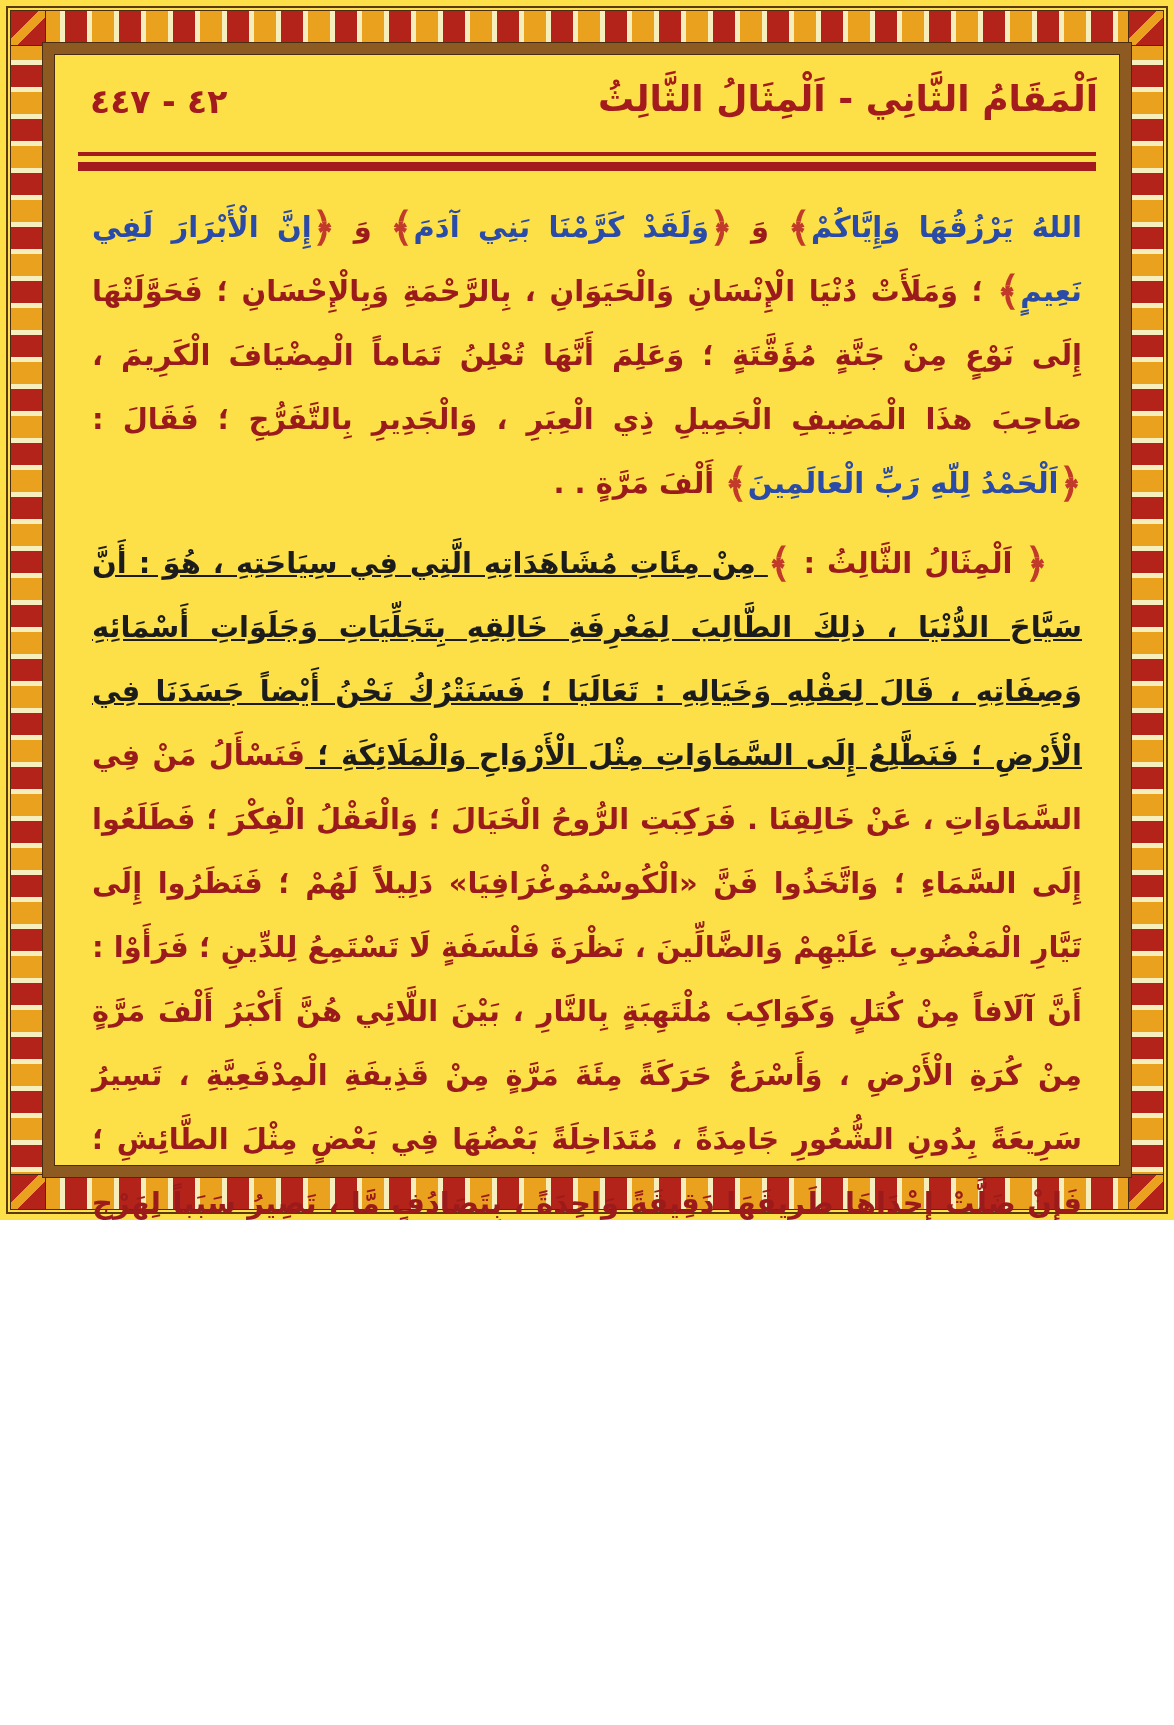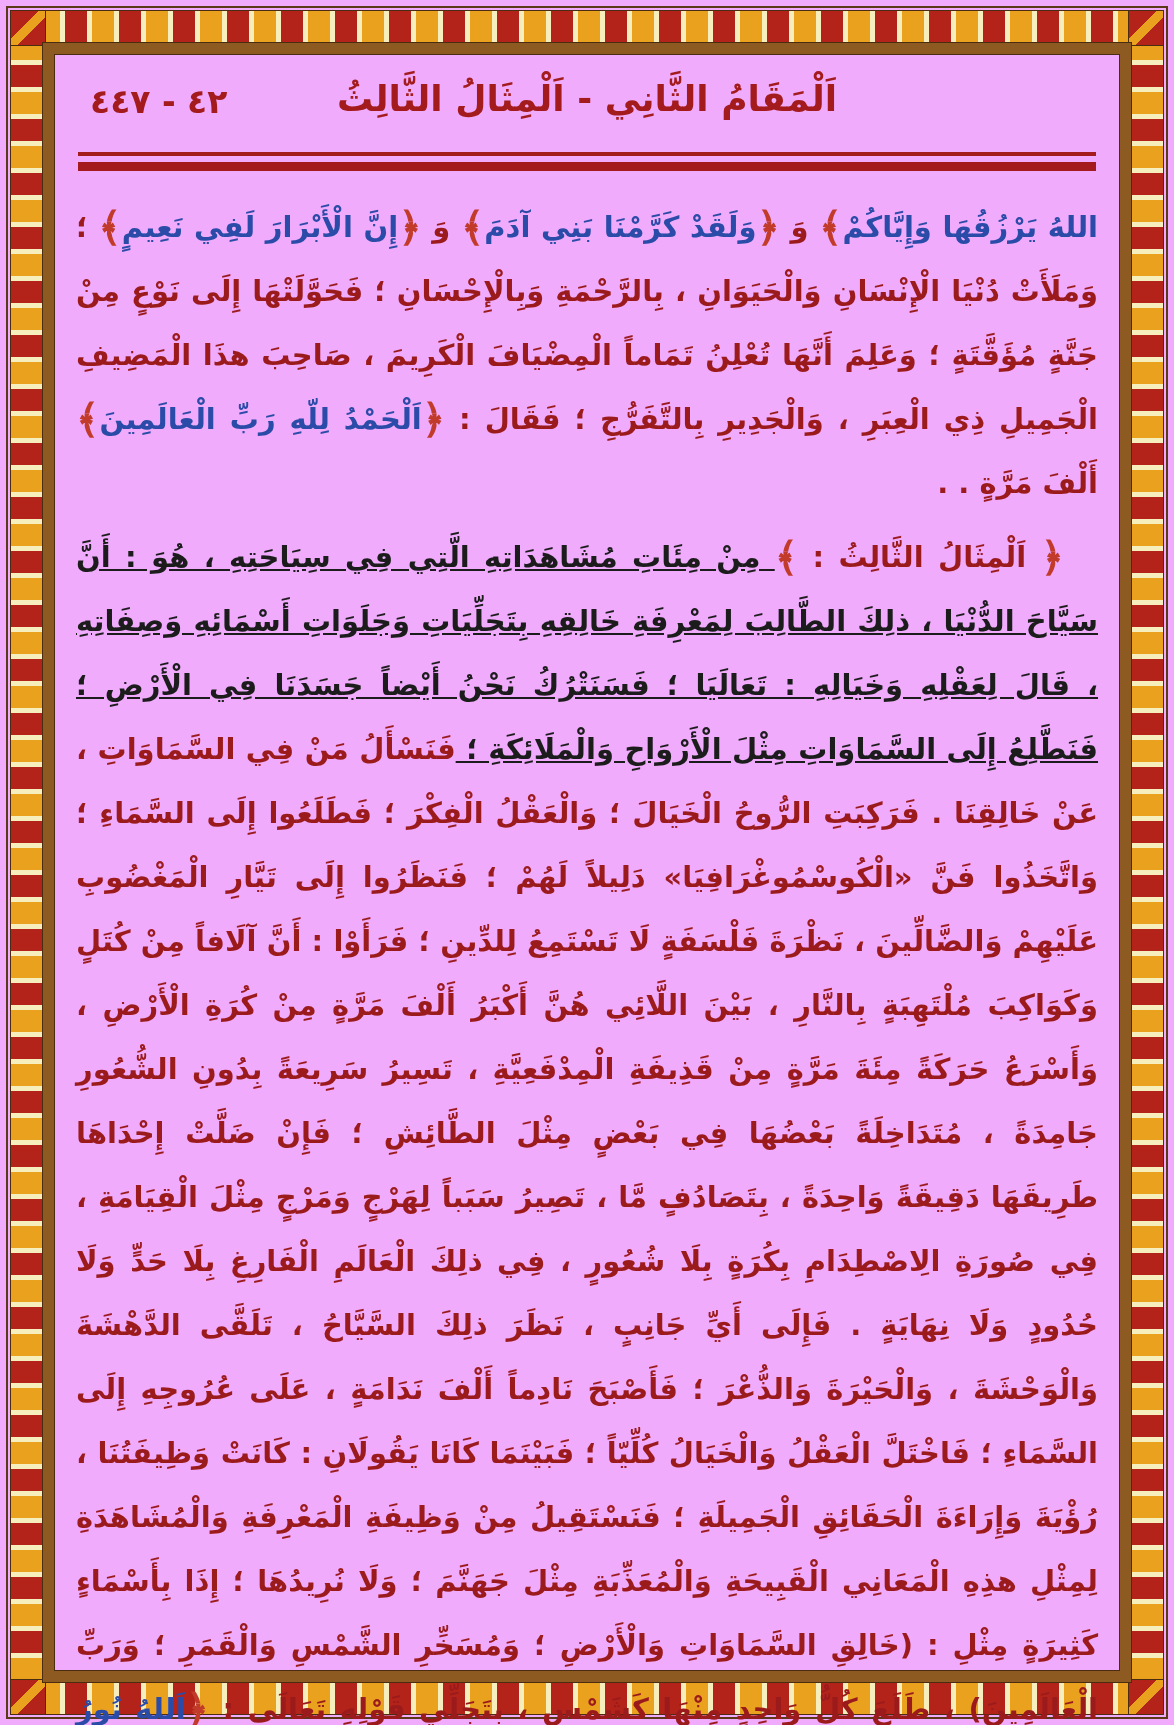--- a/index.html
+++ b/index.html
@@ -1,19 +1,19 @@
 <!DOCTYPE html>
 <html lang="ar"><head>
 <meta charset="utf-8">
 <style>
   html,body{margin:0;padding:0;background:#ffffff;}
   .page{
     position:relative;
-    width:1174px;height:1725px;
-    background:#f0abfc;
+    width:1174px;height:1220px;
+    background:#fde047;
     font-family:"DejaVu Sans",sans-serif;
     overflow:hidden;
   }
   
   .frame-outerline{
     position:absolute;inset:6px;
     border:2px solid #5a3a16;
     pointer-events:none;
   }
   .band{
@@ -56,21 +56,20 @@
     position:absolute;inset:54px;
     padding:18px 22px 0 22px;
     direction:rtl;
   }
   .header{
     position:relative;
     height:64px;
     margin-top:6px;
   }
   .page-title{
-    text-align:center;
     font-size:36px;font-weight:bold;
     color:var(--title-red);
     letter-spacing:0;
   }
   .page-number{
     position:absolute;
     left:14px;top:4px;
     direction:ltr;unicode-bidi:bidi-override;
     font-size:33px;font-weight:bold;
     color:var(--title-red);
@@ -81,21 +80,21 @@
   .double-rule .thick{height:9px;background:var(--title-red);}
   
   .body-text{
     margin-top:24px;
     font-size:29px;
     font-weight:bold;
     line-height:64px;
     text-align:justify;
     color:var(--text-red);
   }
-  .para{margin:0;}
+  .para{margin:16px;}
   .para + .para{margin-top:10px;}
   .para.indent{text-indent:34px;}
   .seg-red    {color:var(--text-red);}
   .seg-heading{color:var(--text-red);}
   .seg-black  {color:var(--text-black);text-decoration:underline;}
   .seg-quran  {color:var(--quran-blue);}
   .seg-bracket{
     color:var(--bracket-red);
     font-size:40px;
     line-height:0;

